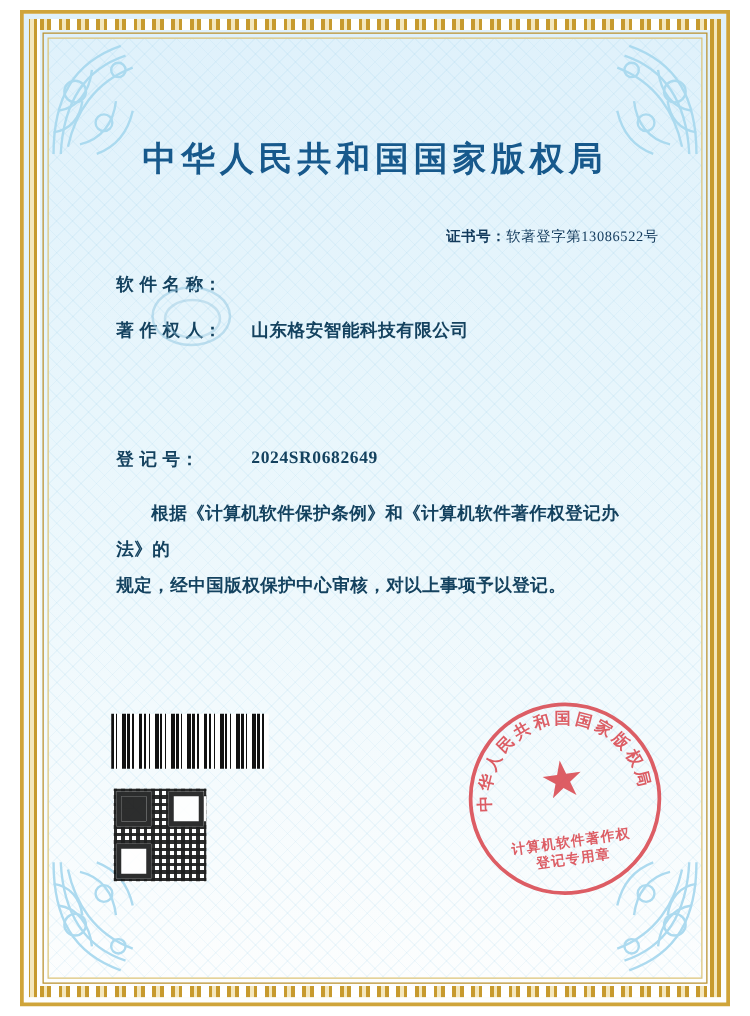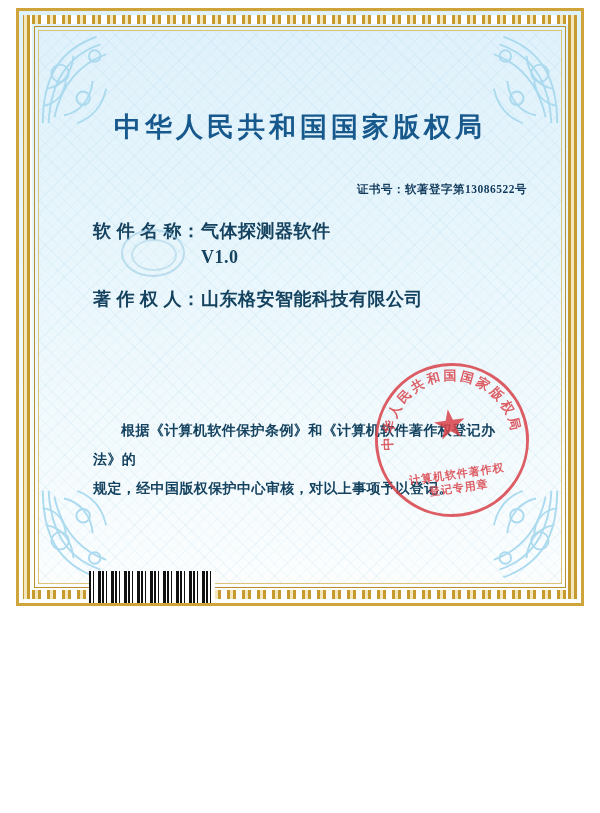--- a/index.html
+++ b/index.html
@@ -11,21 +11,21 @@
   }
   .page{
     position:relative;
     width:600px;height:813px;
     background:#ffffff;
   }
   
   .cert{
     position:absolute;
     left:16px;top:8px;
-    width:568px;height:598px;
+    width:568px;height:797px;
     background:
       linear-gradient(180deg,#dff1fb 0%, #e8f6fc 40%, #f2fafd 70%, #fdfefe 100%);
     box-sizing:border-box;
     border:3px solid #cfa43a;
     overflow:hidden;
   }
   .key-border{
     position:absolute;inset:4px;
     border:9px solid transparent;
     box-sizing:border-box;
@@ -88,32 +88,32 @@
 
   .certno{
     margin-top:34px;
     text-align:right;
     padding-right:14px;
     font-size:11.5px;
     color:#123a5c;
     font-weight:bold;
     letter-spacing:.5px;
   }
-  .certno .val{font-weight:bold;}
+  .certno .val{font-weight:normal;}
 
   .fields{
     margin-top:22px;
     padding-left:34px;
     color:#123a5c;
   }
   .row{
     display:flex;
     align-items:flex-start;
     margin-bottom:19px;
-    font-size:18px;
+    font-size:14px;
   }
   .row .label{
     width:108px;
     flex:0 0 108px;
     font-weight:bold;
     letter-spacing:.5px;
     color:#14425f;
   }
   .row .value{
     font-weight:bold;
@@ -291,35 +291,35 @@
 
       <div class="certno">
         <span>证书号：</span><span class="val">软著登字第13086522号</span>
       </div>
 
       <div class="watermark"></div>
 
       <div class="fields">
         <div class="row">
           <div class="label">软 件 名 称：</div>
-          <div class="value">
-            <span>气体探测器软件</span>
-            <span class="line2">V1.0</span>
-          </div>
         </div>
 
         <div class="row">
           <div class="label">著 作 权 人：</div>
           <div class="value">山东格安智能科技有限公司</div>
         </div>
 
         <div class="gap"></div>
 
 
 
+        <div class="row">
+          <div class="label">登 记 号：</div>
+          <div class="value">2024SR0682649</div>
+        </div>
       </div>
 
       <div class="para">
         <span class="indent">根据《计算机软件保护条例》和《计算机软件著作权登记办法》的</span>
         <span>规定，经中国版权保护中心审核，对以上事项予以登记。</span>
       </div>
     </div>
 
     <div class="barcode"></div>
     <div class="qr">

